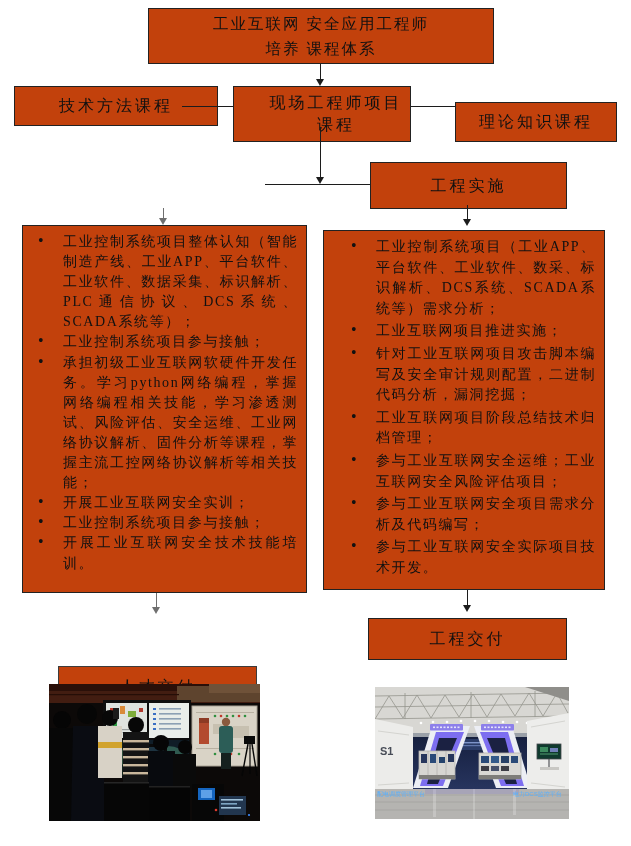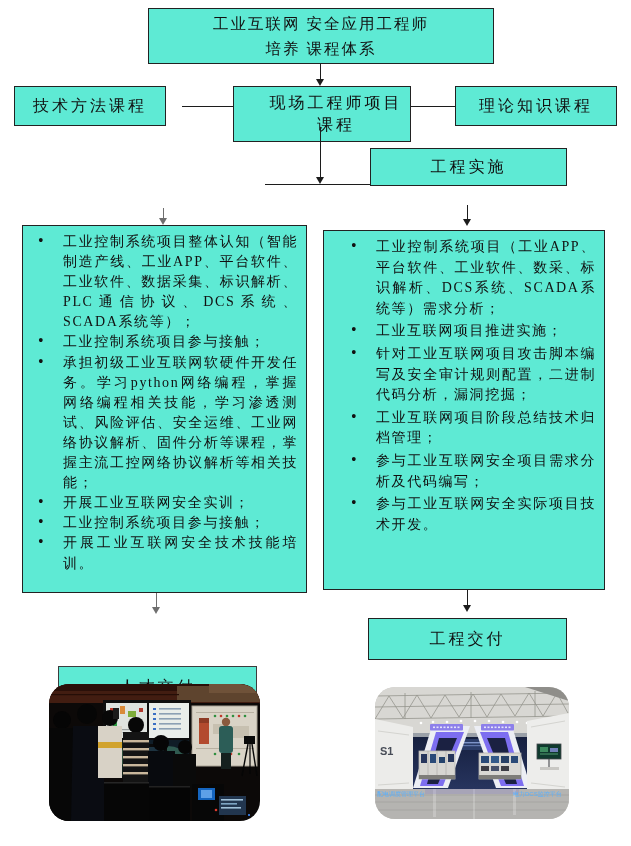--- a/index.html
+++ b/index.html
@@ -1,73 +1,73 @@
 <!DOCTYPE html>
 <html><head>
 <meta charset="utf-8">
 <style>
   html,body{margin:0;padding:0;background:#ffffff;}
   body{width:631px;height:846px;position:relative;overflow:hidden;
        font-family:"Liberation Serif","DejaVu Serif",serif;color:#111;}
   #stage{position:absolute;inset:0;width:631px;height:846px;background:#fff;
          outline:1px solid #e3e3e3;}
-  .box{position:absolute;border:1.4px solid #222;background:#5eead4;
+  .box{position:absolute;border:1.4px solid #222;background:#c2410c;
        display:flex;flex-direction:column;align-items:center;justify-content:center;
        text-align:center;box-sizing:border-box;}
   .label{font-size:16px;letter-spacing:3px;line-height:22px;}
   .title-line{font-size:15.5px;letter-spacing:2px;line-height:25px;}
   .gray-border{border:2px solid #7e7e7e;}
   .mid-border{border:1.6px solid #3c3c3c;}
   .detail{justify-content:flex-start;align-items:stretch;text-align:left;}
   .detail ul{margin:6px 8px 0 12px;padding:0;list-style:none;
              font-size:14px;letter-spacing:1.6px;}
   .t-left ul li{line-height:20.1px;}
   .t-right ul li{line-height:20.6px;margin-bottom:2px;}
   .detail li{position:relative;padding-left:28px;text-align:justify;}
   .detail li::before{content:"\2022";position:absolute;left:3px;top:-1px;font-size:16px;}
   .vline{position:absolute;width:1.4px;background:#1c1c1c;}
   .hline{position:absolute;height:1.4px;background:#1c1c1c;}
   .arrow-down{position:absolute;width:0;height:0;
               border-left:4.5px solid transparent;border-right:4.5px solid transparent;
               border-top:7px solid #1c1c1c;}
   .gray-line{background:#6f6f6f;}
   .gray-arrow{border-top-color:#6f6f6f;}
-  .photo{position:absolute;overflow:hidden;border-radius:20px;}
+  .photo{position:absolute;overflow:hidden;}
   .photo svg{display:block;width:100%;height:100%;}
 </style>
 </head>
 <body>
 
 <div id="stage">
 
   <div class="box" style="left:148px;top:8px;width:346px;height:56px;">
     <div class="title-line">工业互联网 安全应用工程师</div>
     <div class="title-line">培养 课程体系</div>
   </div>
 
   <div class="vline" style="left:320px;top:64px;height:16px;"></div>
   <div class="arrow-down" style="left:316px;top:79px;"></div>
 
-  <div class="box" style="left:14px;top:86px;width:152px;height:40px;">
+  <div class="box" style="left:14px;top:86px;width:204px;height:40px;">
     <div class="label">技术方法课程</div>
   </div>
   <div class="box" style="left:233px;top:86px;width:178px;height:56px;padding-left:28px;">
     <div class="label">现场工程师项目课程</div>
   </div>
-  <div class="box" style="left:455px;top:86px;width:162px;height:40px;">
+  <div class="box" style="left:455px;top:102px;width:162px;height:40px;">
     <div class="label">理论知识课程</div>
   </div>
   <div class="hline" style="left:182px;top:106px;width:51px;"></div>
   <div class="hline" style="left:411px;top:106px;width:44px;"></div>
 
   <div class="vline" style="left:320px;top:127px;height:51px;"></div>
   <div class="arrow-down" style="left:316px;top:177px;"></div>
   <div class="hline" style="left:265px;top:184px;width:105px;"></div>
 
-  <div class="box" style="left:370px;top:148px;width:197px;height:38px;">
+  <div class="box" style="left:370px;top:162px;width:197px;height:47px;">
     <div class="label">工程实施</div>
   </div>
 
   <div class="vline gray-line" style="left:163px;top:208px;height:11px;"></div>
   <div class="arrow-down gray-arrow" style="left:159px;top:218px;"></div>
   <div class="vline" style="left:467px;top:205px;height:15px;"></div>
   <div class="arrow-down" style="left:463px;top:219px;"></div>
 
   <div class="box detail t-left" style="left:22px;top:225px;width:285px;height:368px;">
     <ul>
@@ -78,20 +78,21 @@
         <li>工业控制系统项目参与接触；</li>
         <li>开展工业互联网安全技术技能培训。</li>
       </ul>
   </div>
   <div class="box detail t-right" style="left:323px;top:230px;width:282px;height:360px;padding-left:12px;">
     <ul>
         <li>工业控制系统项目（工业APP、平台软件、工业软件、数采、标识解析、DCS系统、SCADA系统等）需求分析；</li>
         <li>工业互联网项目推进实施；</li>
         <li>针对工业互联网项目攻击脚本编写及安全审计规则配置，二进制代码分析，漏洞挖掘；</li>
         <li>工业互联网项目阶段总结技术归档管理；</li>
+        <li>参与工业互联网安全运维；工业互联网安全风险评估项目；</li>
         <li>参与工业互联网安全项目需求分析及代码编写；</li>
         <li>参与工业互联网安全实际项目技术开发。</li>
       </ul>
   </div>
 
   <div class="vline gray-line" style="left:156px;top:593px;height:15px;"></div>
   <div class="arrow-down gray-arrow" style="left:152px;top:607px;"></div>
   <div class="vline" style="left:467px;top:590px;height:16px;"></div>
   <div class="arrow-down" style="left:463px;top:605px;"></div>
 

